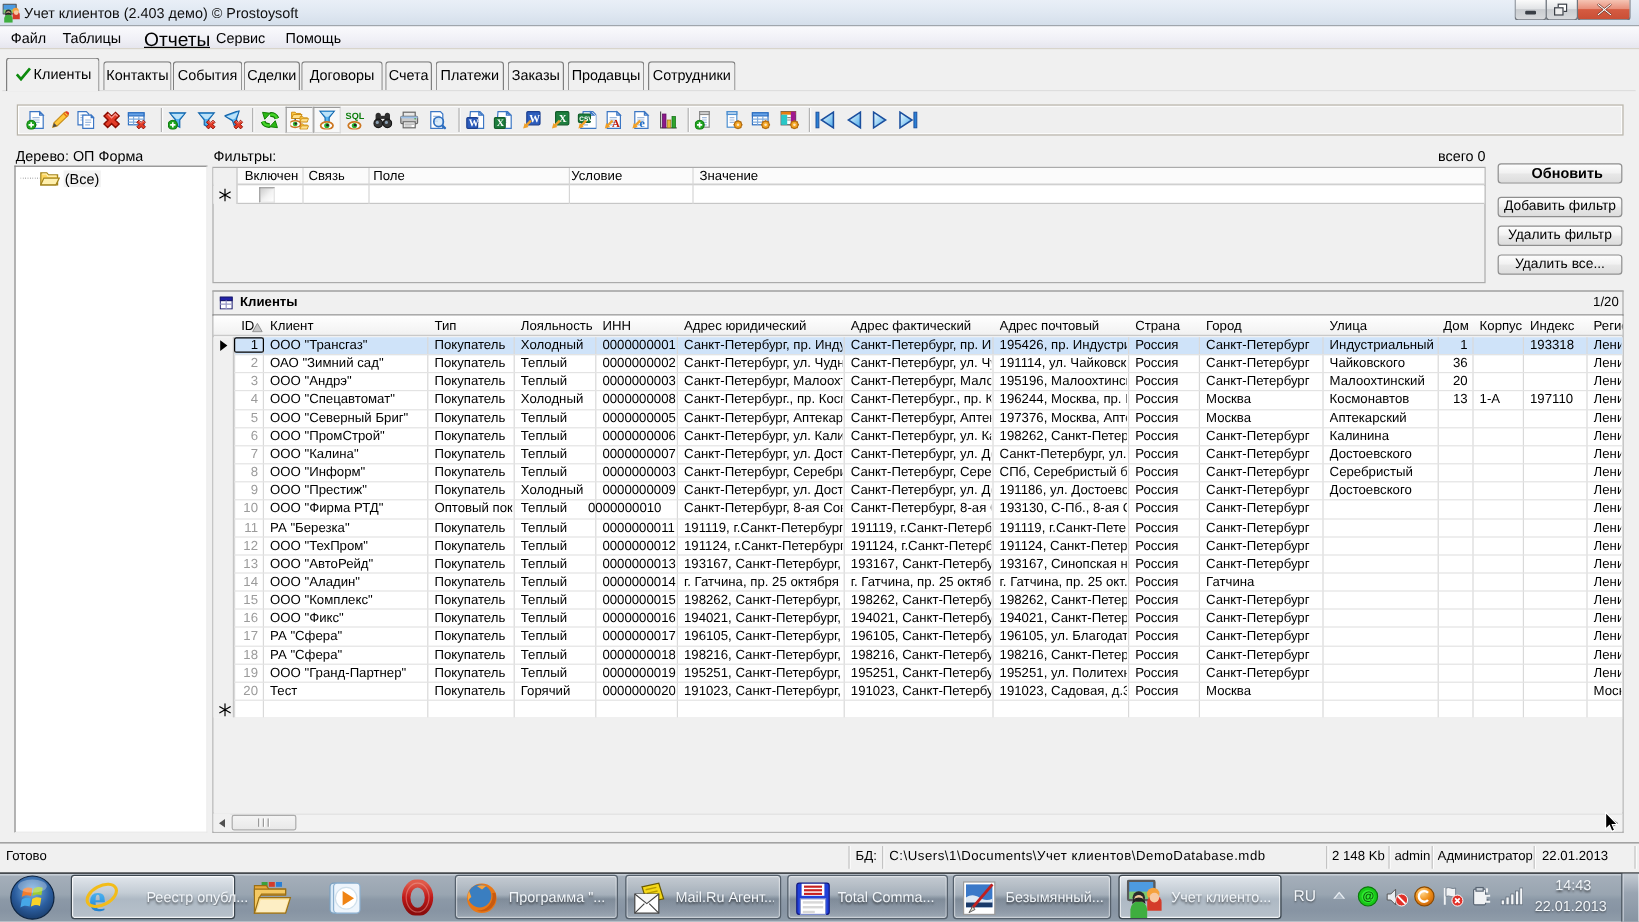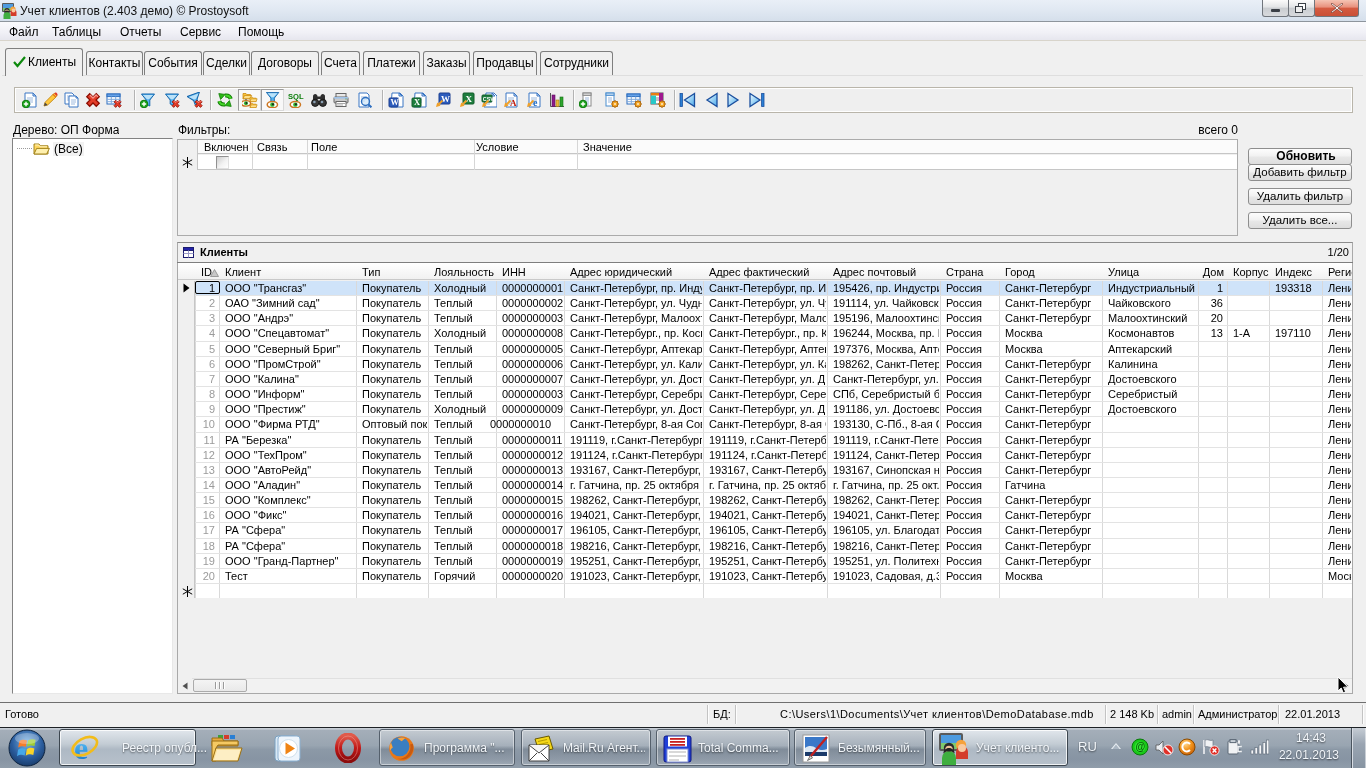--- a/index.html
+++ b/index.html
@@ -44,21 +44,21 @@
 <div class="a" style="left:1314px;top:0;width:45px;height:17px;background:linear-gradient(180deg,#f5c4b4,#e8907c 45%,#d55b41 50%,#c94f36);border:1px solid #70757c;border-top:none;border-radius:0 0 3px 3px;">
   <svg class="a" style="left:16px;top:3px" width="12" height="10" viewBox="0 0 12 10">
       <path d="M1 0L6 4L11 0L12 1L7 5L12 9L11 10L6 6L1 10L0 9L5 5L0 1Z" fill="#fff" stroke="#5d2417" stroke-width="0.6"></path>
     </svg>
   </div>
 
 <div class="a" style="left:0;top:22px;width:1366px;height:18px;background:linear-gradient(180deg,#fafafd 0%,#f0f0f6 60%,#e6e6ee 100%);"></div>
 <div class="a" style="left:0;top:40px;width:1366px;height:1px;background:#d8d4cb;"></div>
 <div class="txt" style="left:9px;top:25px;font-size:12px;">Файл</div>
 <div class="txt" style="left:52px;top:25px;font-size:12px;">Таблицы</div>
-<div class="txt" style="left:120px;top:25px;font-size:12px;">Отчеты</div>
+<div class="txt" style="left:120px;top:25px;font-size:16px;text-decoration:underline;">Отчеты</div>
 <div class="txt" style="left:180px;top:25px;font-size:12px;">Сервис</div>
 <div class="txt" style="left:238px;top:25px;font-size:12px;">Помощь</div>
 <div class="a" style="left:2px;top:75px;width:1361px;height:1px;background:#dedede;"></div>
 <div class="a" style="left:5px;top:48px;width:78px;height:28px;background:#f0f0f0;border:1px solid #7f7f7f;border-bottom:none;border-radius:3px 3px 0 0;"></div>
 <div class="txt" style="left:28px;top:55px;font-size:12px;">Клиенты</div>
 <svg class="a" style="left:13px;top:56px" width="13" height="12" viewBox="0 0 13 12">
     <path d="M1 6L4.5 10L12 1" stroke="#0d8a0d" stroke-width="2.2" fill="none"></path>
   </svg>
 <div class="a" style="left:86px;top:51px;width:57px;height:24px;background:#f0f0f0;border:1px solid #7f7f7f;border-bottom:none;border-radius:3px 3px 0 0;"></div>
 <div class="txt" style="left:86px;top:56px;width:57px;text-align:center;font-size:12px;">Контакты</div>
@@ -354,21 +354,21 @@
 <div class="txt" style="left:583px;top:141px;font-size:11px;">Значение</div>
 <svg class="a" style="left:182px;top:157px" width="11" height="11" viewBox="0 0 11 11">
     <path d="M5.5 0v11M0.8 2.8l9.4 5.4M10.2 2.8L0.8 8.2" stroke="#000" stroke-width="1"></path>
   </svg>
 <div class="a" style="left:252px;top:140px;width:1px;height:30px;background:#d6d6d6;"></div>
 <div class="a" style="left:307px;top:140px;width:1px;height:30px;background:#d6d6d6;"></div>
 <div class="a" style="left:474px;top:140px;width:1px;height:30px;background:#d6d6d6;"></div>
 <div class="a" style="left:577px;top:140px;width:1px;height:30px;background:#d6d6d6;"></div>
 <div class="a" style="left:216px;top:156px;width:13px;height:13px;border:1px solid #919191;border-bottom-color:#e0e0e0;border-right-color:#e0e0e0;background:linear-gradient(135deg,#cccccc 0%,#f2f2f2 55%,#ffffff 100%);"></div>
 
-<div class="btn" style="left:1248px;top:148px;width:104px;height:17px;line-height:15px;font-weight:bold;padding-left:12px;">Обновить</div>
+<div class="btn" style="left:1248px;top:136px;width:104px;height:17px;line-height:15px;font-weight:bold;padding-left:12px;">Обновить</div>
 <div class="btn" style="left:1248px;top:164px;width:104px;height:17px;line-height:15px;font-size:11.5px;">Добавить фильтр</div>
 <div class="btn" style="left:1248px;top:188px;width:104px;height:17px;line-height:15px;font-size:11.5px;">Удалить фильтр</div>
 <div class="btn" style="left:1248px;top:212px;width:104px;height:17px;line-height:15px;font-size:11.5px;">Удалить все...</div>
 
 <div class="a" style="left:177px;top:242px;width:1176px;height:452px;background:#f0f0f0;border:1px solid #a9a9a9;border-top-color:#8c8c8c;"></div>
 <svg class="a" style="left:183px;top:247px" width="11" height="11" viewBox="0 0 11 11">
     <rect x="0.5" y="0.5" width="10" height="10" fill="#fff" stroke="#1a1a6e"></rect>
     <rect x="0.5" y="0.5" width="10" height="3" fill="#2222a8" stroke="#1a1a6e"></rect>
     <path d="M0.5 6.5h10M5.5 3.5v7" stroke="#9a9ac8"></path>
   </svg>
@@ -700,21 +700,21 @@
 <div class="txt" style="left:5px;top:708px;font-size:11px;">Готово</div>
 <div class="a" style="left:707px;top:705px;width:1px;height:19px;background:#c3c3c3;box-shadow:1px 0 0 #fdfdfd;"></div>
 <div class="a" style="left:735px;top:705px;width:1px;height:19px;background:#c3c3c3;box-shadow:1px 0 0 #fdfdfd;"></div>
 <div class="a" style="left:1105px;top:705px;width:1px;height:19px;background:#c3c3c3;box-shadow:1px 0 0 #fdfdfd;"></div>
 <div class="a" style="left:1157px;top:705px;width:1px;height:19px;background:#c3c3c3;box-shadow:1px 0 0 #fdfdfd;"></div>
 <div class="a" style="left:1193px;top:705px;width:1px;height:19px;background:#c3c3c3;box-shadow:1px 0 0 #fdfdfd;"></div>
 <div class="a" style="left:1278px;top:705px;width:1px;height:19px;background:#c3c3c3;box-shadow:1px 0 0 #fdfdfd;"></div>
 <div class="a" style="left:1362px;top:705px;width:1px;height:19px;background:#c3c3c3;box-shadow:1px 0 0 #fdfdfd;"></div>
 
 <div class="txt" style="left:713px;top:708px;font-size:11px;text-align:center;">БД:</div>
-<div class="txt" style="left:780px;top:708px;font-size:11px;letter-spacing:0.45px;">C:\Users\1\Documents\Учет клиентов\DemoDatabase.mdb</div>
+<div class="txt" style="left:741px;top:708px;font-size:11px;letter-spacing:0.45px;">C:\Users\1\Documents\Учет клиентов\DemoDatabase.mdb</div>
 <div class="txt" style="left:1110px;top:708px;font-size:11px;">2 148 Kb</div>
 <div class="txt" style="left:1162px;top:708px;font-size:11px;">admin</div>
 <div class="txt" style="left:1198px;top:708px;font-size:11px;">Администратор</div>
 <div class="txt" style="left:1285px;top:708px;font-size:11px;">22.01.2013</div>
 
 <div class="a" style="left:0;top:727px;width:1366px;height:41px;background:linear-gradient(180deg,#1d2125 0%,#1d2125 2%,#c6cdd5 3%,#c6cdd5 5%,#a4aeb9 8%,#99a5b1 45%,#8c99a7 55%,#8794a3 78%,#909daa 100%);"></div>
 <svg class="a" style="left:8px;top:729px" width="38" height="38" viewBox="0 0 38 38">
  <defs>
       <radialGradient id="orb" cx="0.5" cy="0.35" r="0.75">
         <stop offset="0" stop-color="#7ab5e8"></stop>

